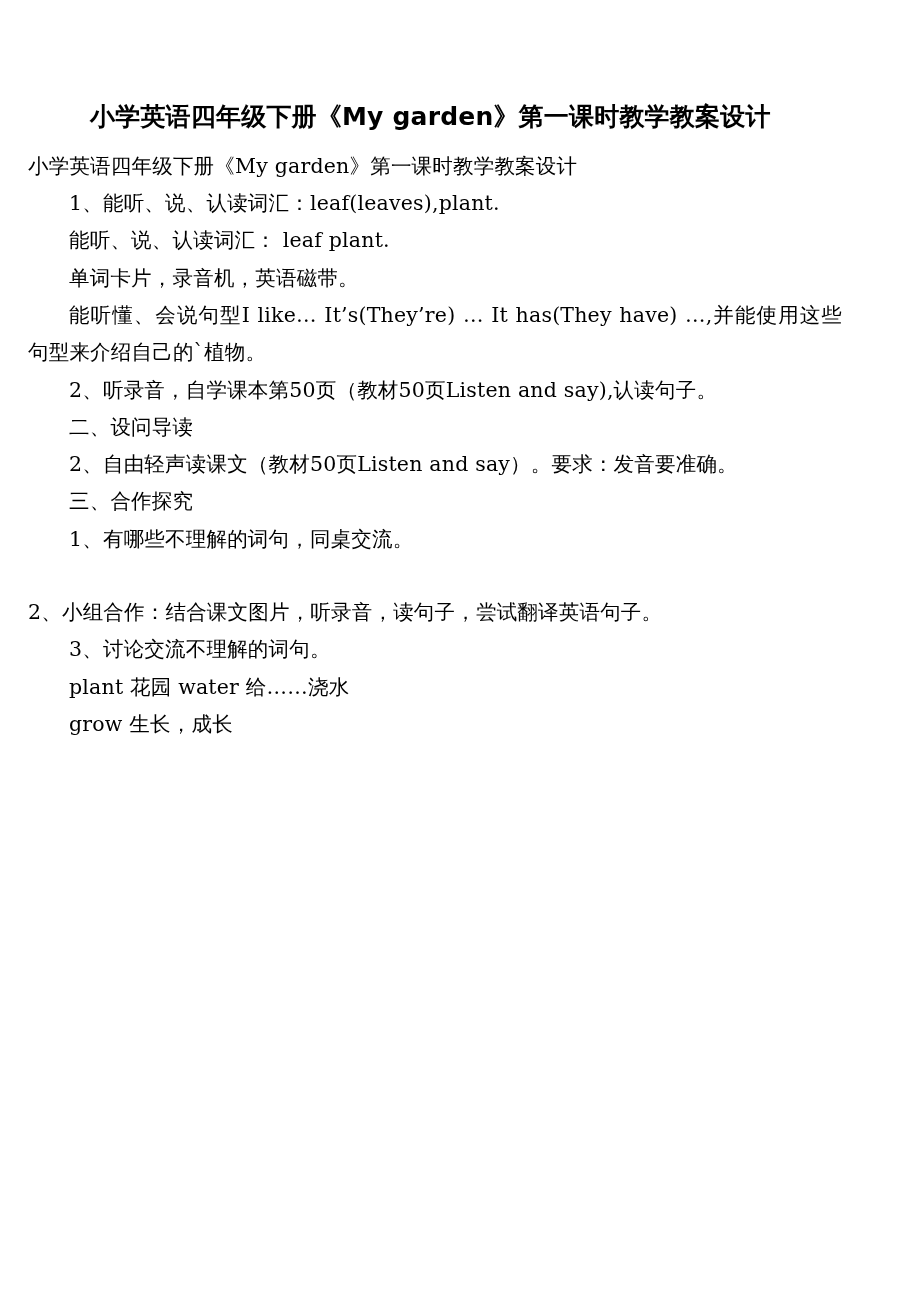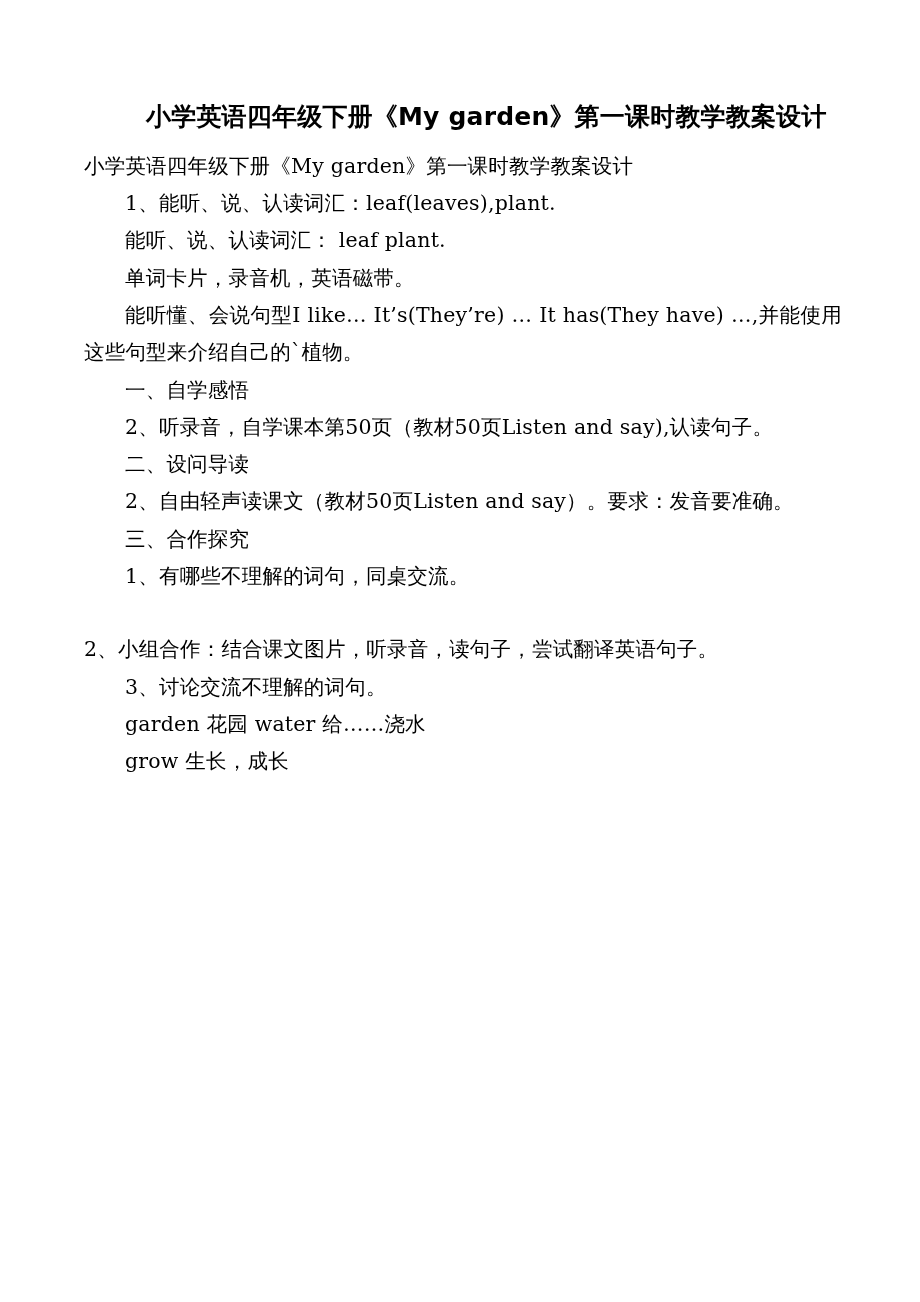--- a/index.html
+++ b/index.html
@@ -12,21 +12,21 @@
     height: 1302px;
     font-family: "DejaVu Serif", "Liberation Serif", serif;
     color: #000000;
     overflow: hidden;
   }
   .page {
     position: relative;
     width: 920px;
     height: 1302px;
     box-sizing: border-box;
-    padding: 100px 78px 0 84px;
+    padding: 100px 78px 0 28px;
   }
   .doc-title {
     font-family: "DejaVu Sans", "Liberation Sans", sans-serif;
     font-weight: bold;
     font-size: 25px;
     line-height: 1.35;
     text-align: left;
     margin: 0 0 14px 62px;
     letter-spacing: 0.2px;
   }
@@ -52,24 +52,23 @@
 <body>
 
 <div class="page">
   <h1 class="doc-title">小学英语四年级下册《My garden》第一课时教学教案设计</h1>
   <div class="body-text">
     <p class="para noindent">小学英语四年级下册《My garden》第一课时教学教案设计</p>
     <p class="para indent">1、能听、说、认读词汇：leaf(leaves),plant.</p>
     <p class="para indent">能听、说、认读词汇： leaf plant.</p>
     <p class="para indent">单词卡片，录音机，英语磁带。</p>
     <p class="para indent">能听懂、会说句型I like… It’s(They’re) … It has(They have) …,并能使用这些句型来介绍自己的`植物。</p>
-    <p class="para indent">一、自学感悟</p>
     <p class="para indent">2、听录音，自学课本第50页（教材50页Listen and say),认读句子。</p>
     <p class="para indent">二、设问导读</p>
     <p class="para indent">2、自由轻声读课文（教材50页Listen and say）。要求：发音要准确。</p>
     <p class="para indent">三、合作探究</p>
     <p class="para indent">1、有哪些不理解的词句，同桌交流。</p>
     <p class="para noindent gap-before">2、小组合作：结合课文图片，听录音，读句子，尝试翻译英语句子。</p>
     <p class="para indent">3、讨论交流不理解的词句。</p>
-    <p class="para indent">garden 花园 water 给……浇水</p>
+    <p class="para indent">plant 花园 water 给……浇水</p>
     <p class="para indent">grow 生长，成长</p>
   </div>
 </div>
 
 </body></html>

